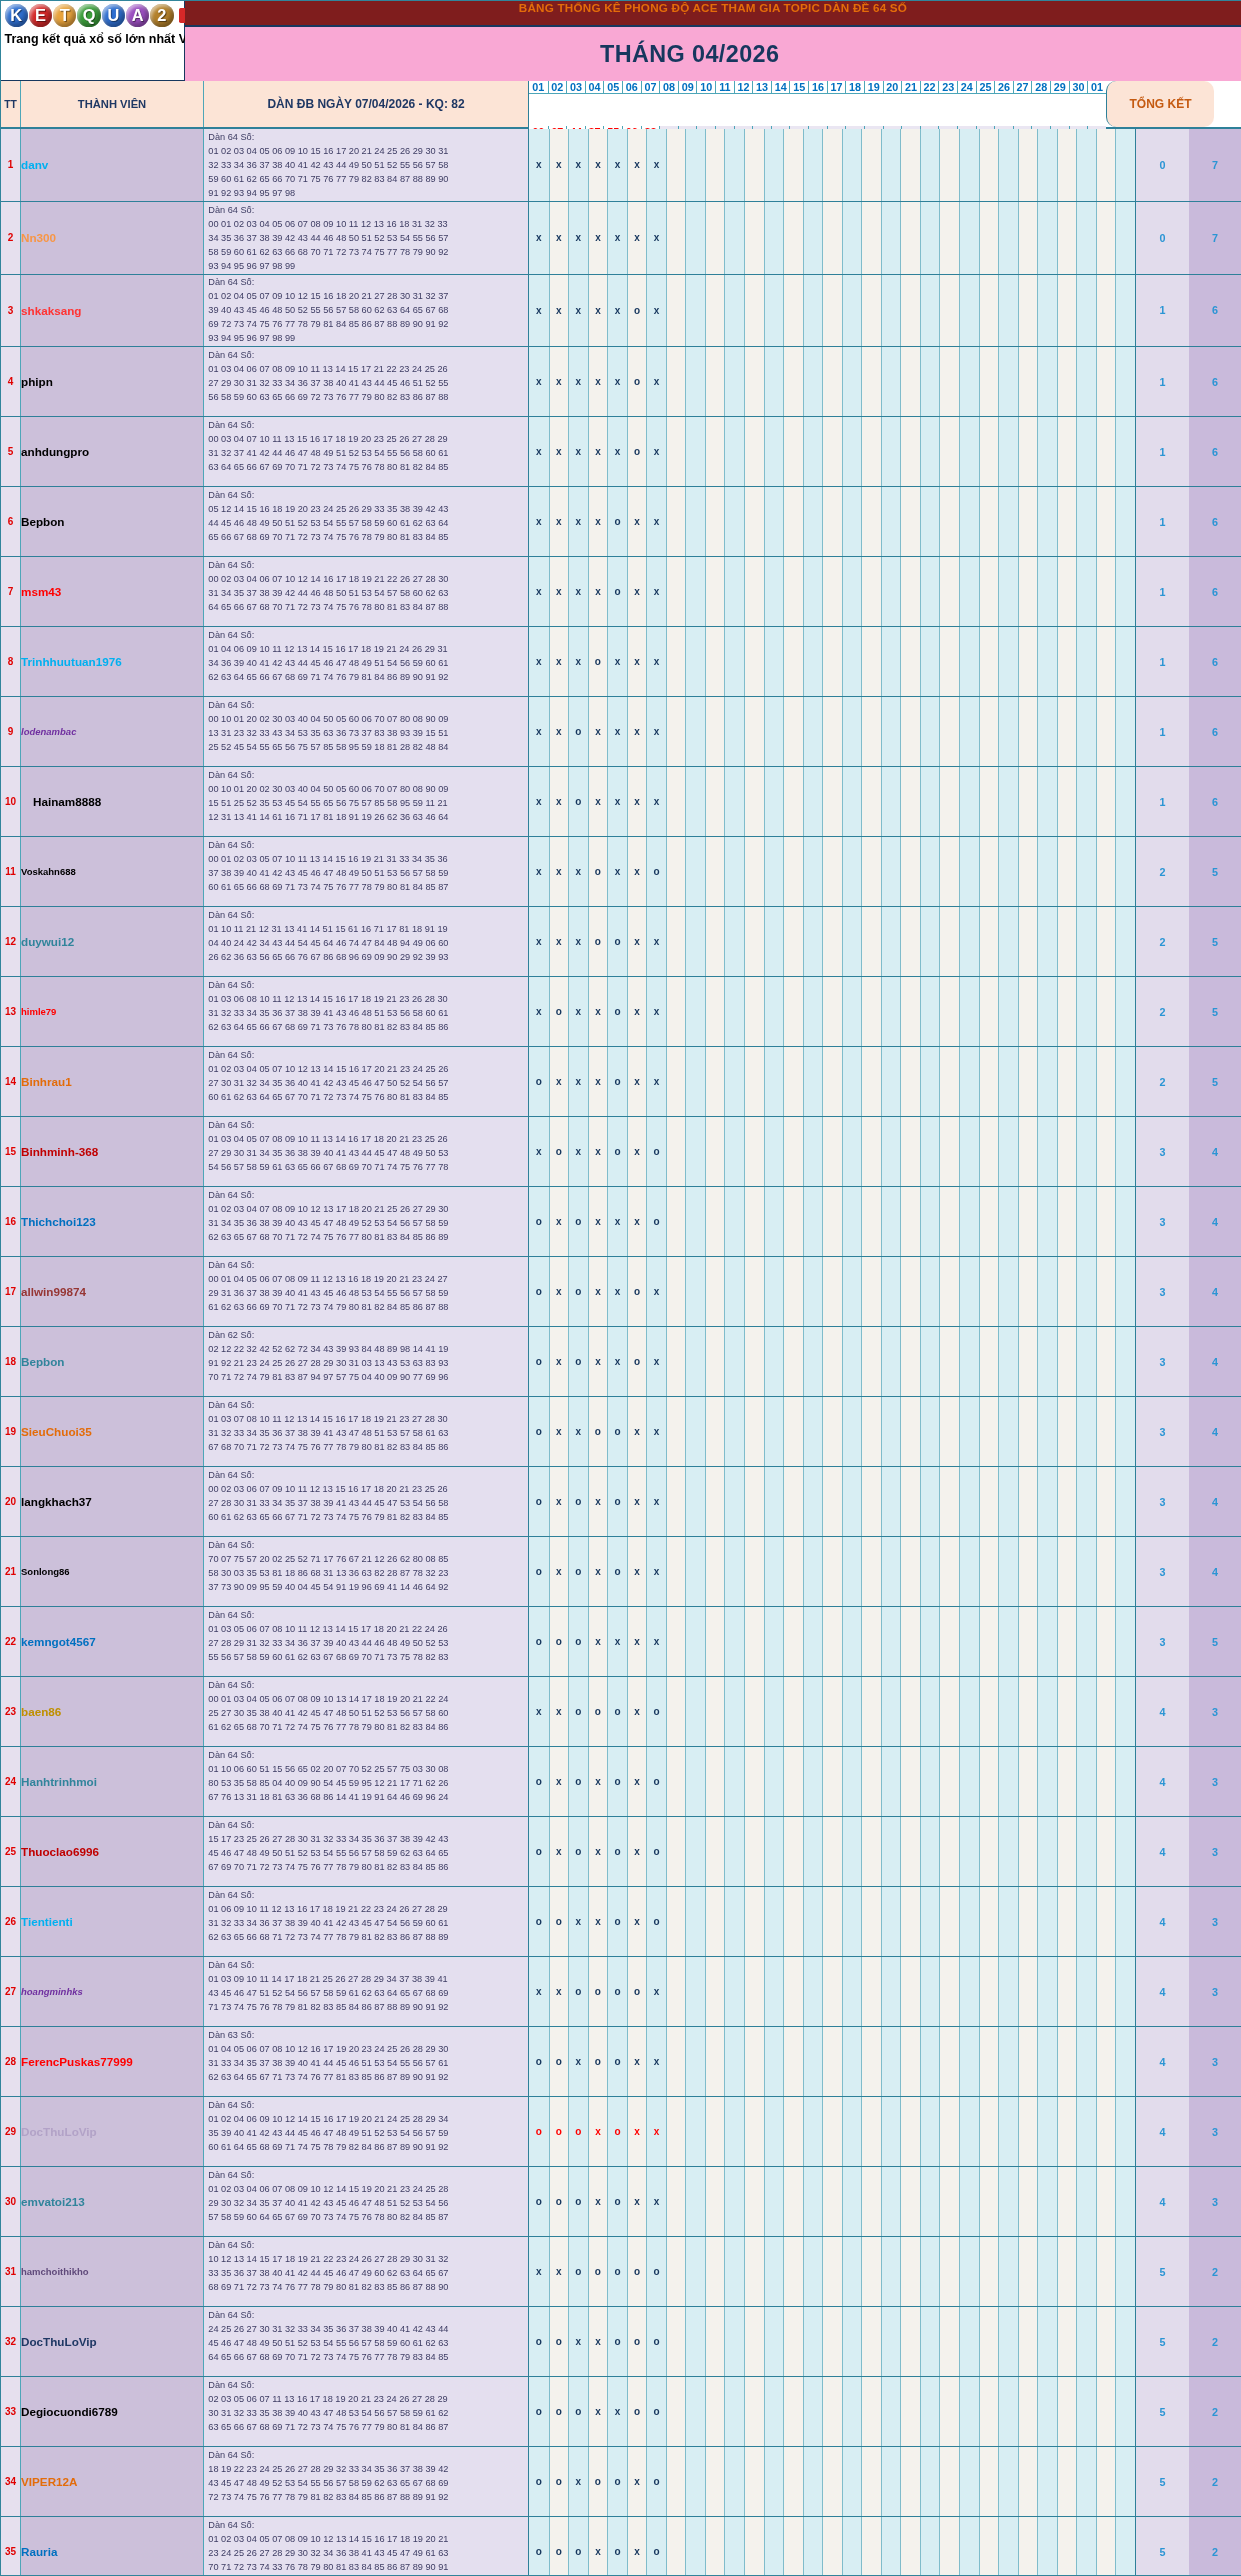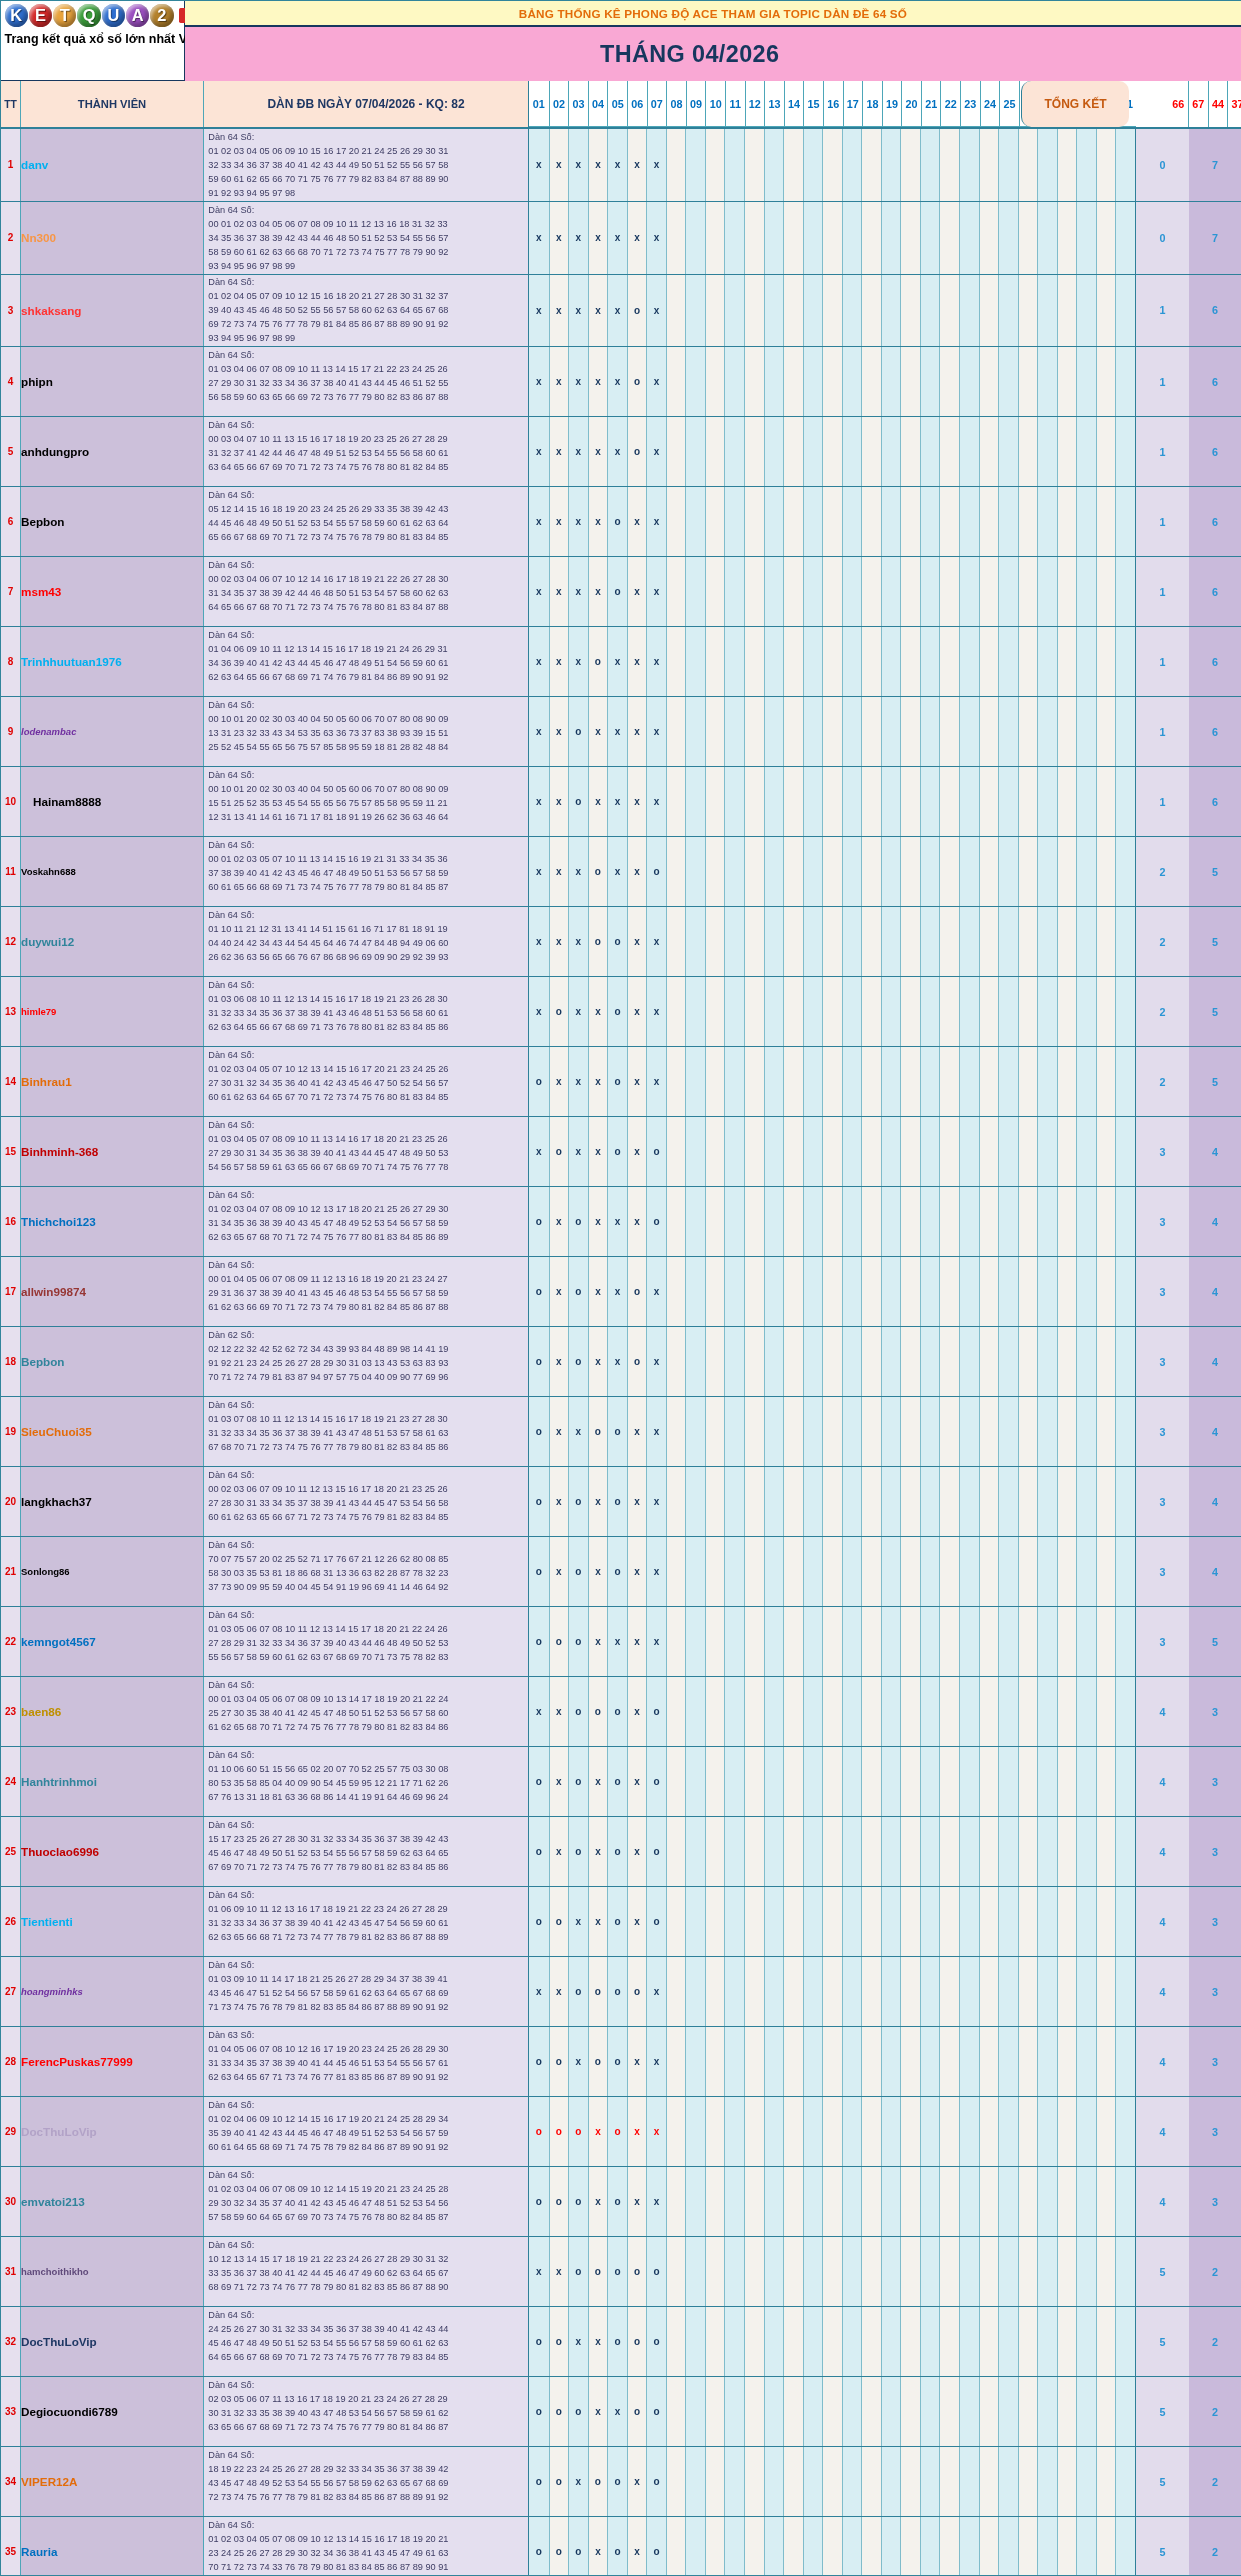--- a/index.html
+++ b/index.html
@@ -10,33 +10,33 @@
   .topbar { display:flex; height:80px; }
   .logobox { width:184px; background:#ffffff; border-right:1.7px solid #17375e; border-bottom:1.7px solid #17375e; padding:2.6px 3.5px; }
   .logorow { display:flex; align-items:center; gap:0.9px; }
   .ball { width:23.4px; height:23.4px; border-radius:50%; color:#fff; font-weight:bold; font-size:16.4px;
           display:flex; align-items:center; justify-content:center; text-shadow:0.9px 0.9px 0.9px rgba(0,0,0,.5);
           box-shadow:inset -2.6px -3.5px 5.2px rgba(0,0,0,.35), inset 1.7px 2.6px 3.5px rgba(255,255,255,.55); }
   .forumtag { background:#d62828; color:#fff; font-weight:bold; font-style:italic; font-size:11.2px;
               padding:1.7px 7px; margin-left:4.3px; border-radius:1.7px 5.2px 1.7px 1.7px; letter-spacing:0.9px; }
   .tagline { font-weight:bold; color:#000; font-size:12.5px; margin-top:5.2px; white-space:nowrap; }
   .banners { flex:1; display:flex; flex-direction:column; }
-  .banner1 { height:26px; background:#fef9c3; border-bottom:2.6px solid #17375e; display:flex; align-items:center; justify-content:center; }
+  .banner1 { height:26px; background:#7f1d1d; border-bottom:2.6px solid #17375e; display:flex; align-items:flex-start; justify-content:center; }
   .banner1 span { color:#e36c0a; font-weight:bold; font-size:11.7px; letter-spacing:0.2px; }
   .banner2 { flex:1; background:#f9a8d4; display:flex; align-items:center; }
   .banner2 span { color:#17375e; font-weight:bold; font-size:23.4px; margin-left:415px; letter-spacing:0.4px; }
 
   
   .hdr { display:flex; height:48px; border-bottom:2.6px solid #2e8099; }
   .hcell { background:#fce4d6; color:#1f3864; font-weight:bold; display:flex; align-items:center; justify-content:center;
            border-left:0.9px solid #4da6b8; font-size:11.2px; }
   .h-tt { width:19px; border-left:none; font-size:10.4px; }
   .h-member { width:183px; }
   .h-dan { width:325px; font-size:12px; }
-  .h-dates { width:493px; display:flex; flex-direction:row; border-left:1.7px solid #2e8099;gap:32px; }
+  .h-dates { width:578px; display:flex; flex-direction:column; border-left:1.7px solid #2e8099;gap:32px; }
   .h-dates .r1, .h-dates .r2 { display:flex; flex:1; }
   .dcell { width:19.6px; display:flex; align-items:center; justify-content:center;
            border-left:0.9px solid #4da6b8; border-bottom:0.9px solid #4da6b8; background:#ffffff;
            color:#0070c0; font-weight:bold; font-size:10.8px; }
   .dcell:first-child { border-left:none; }
   .rcell { width:19.6px; display:flex; align-items:center; justify-content:center;
            border-left:0.9px solid #4da6b8; background:#eae6f2; color:#ff0000; font-weight:bold; font-size:10.8px; }
   .rcell:first-child { border-left:none; }
   .rcell.hasval { background:#ffffff; }
   .h-total { width:108px; border-left:1.7px solid #2e8099; color:#c55a11; font-size:12px;border-radius:10px; }

